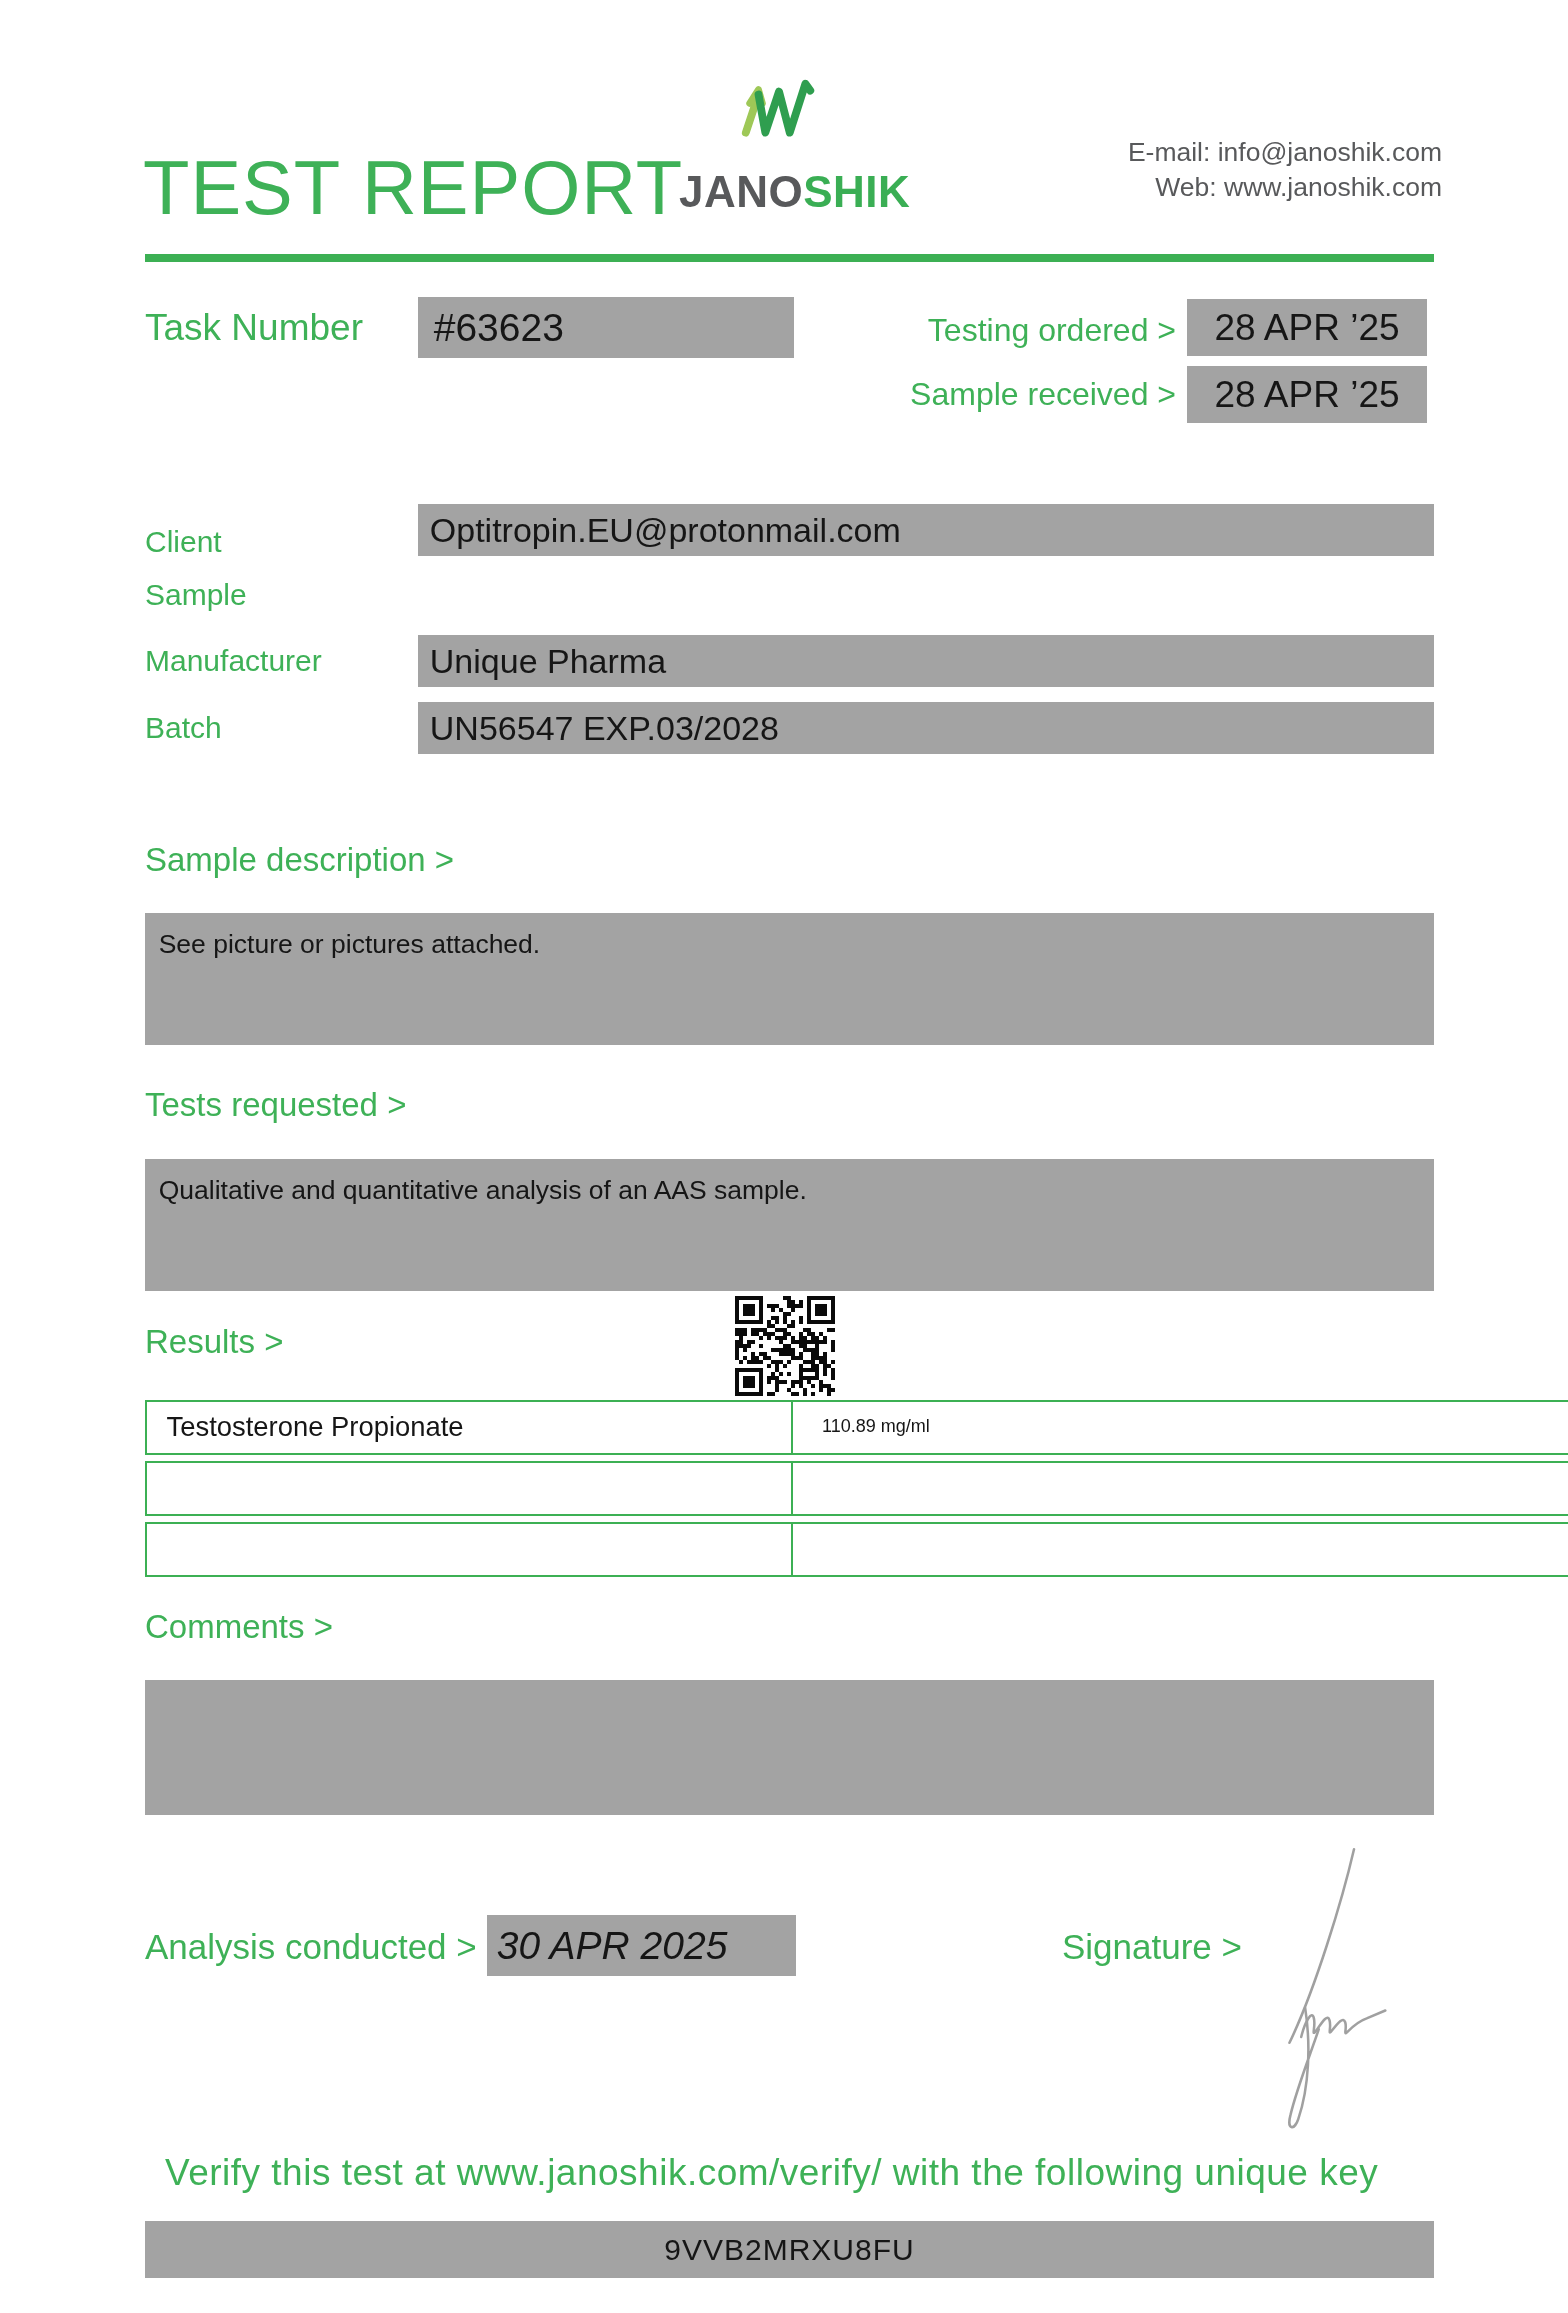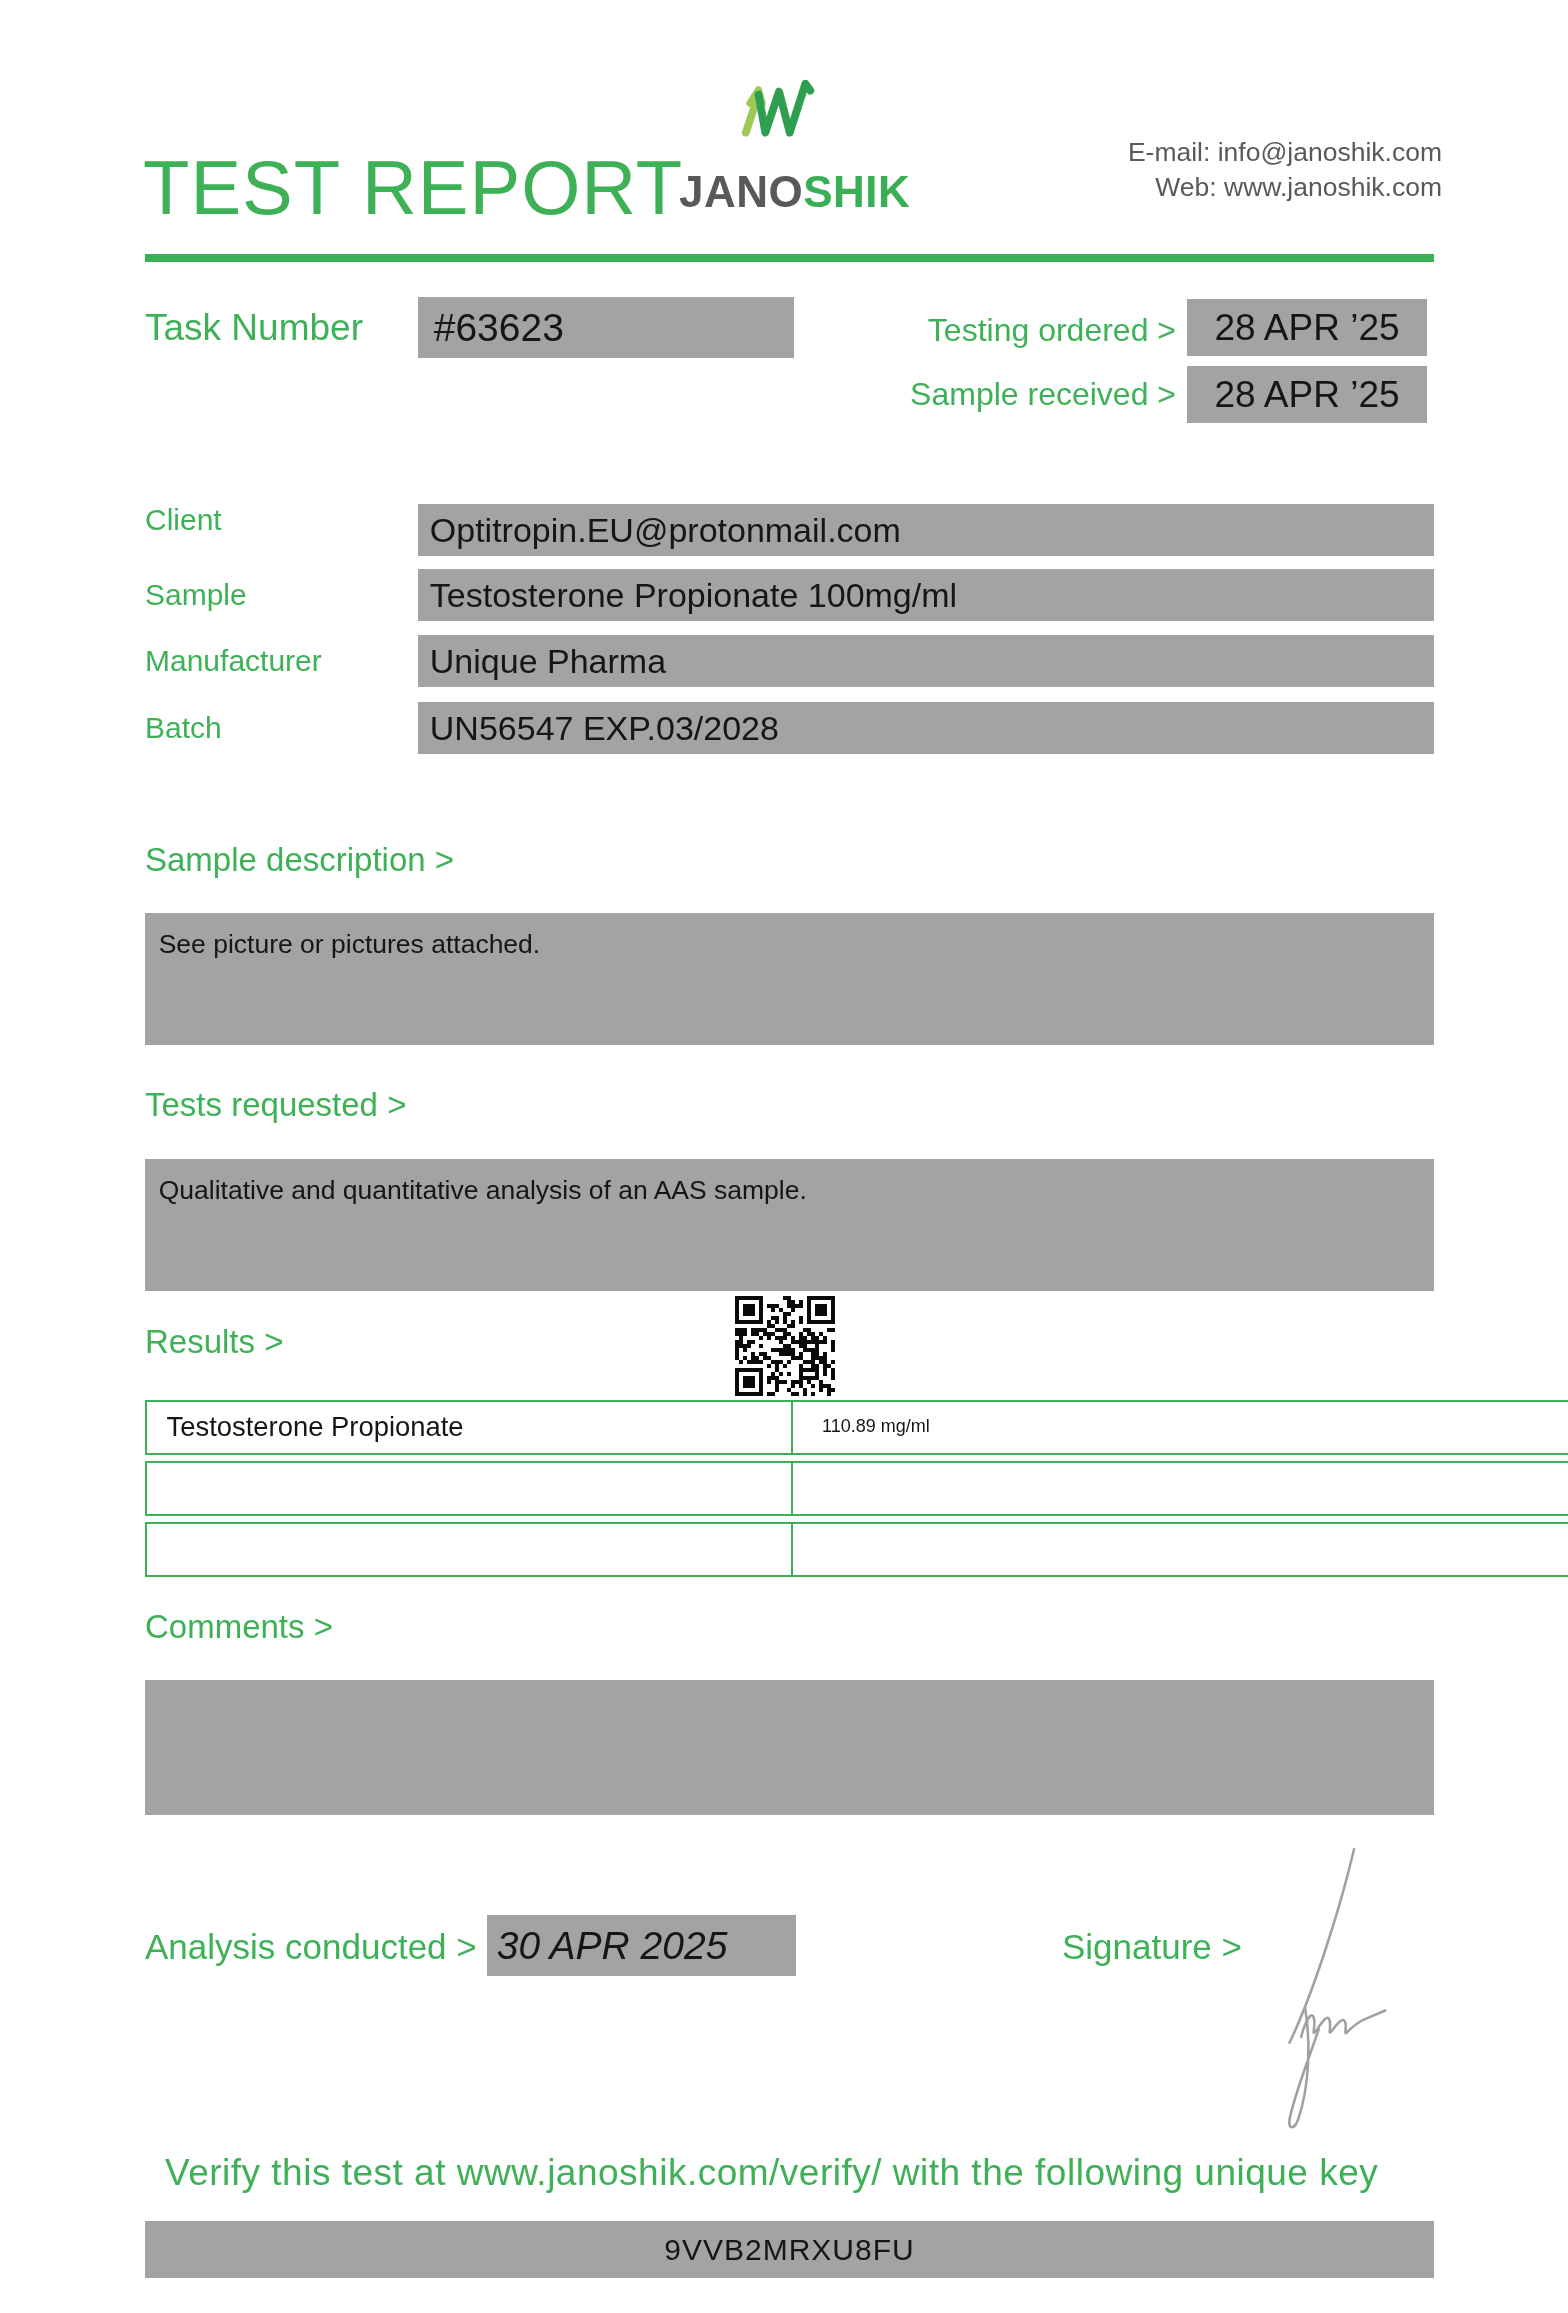--- a/index.html
+++ b/index.html
@@ -77,25 +77,24 @@
   <div class="abs rule"></div>
 
   <div class="abs task-label">Task Number</div>
   <div class="abs task-box graybox">#63623</div>
 
   <div class="abs meta-label ordered-label">Testing ordered  &gt;</div>
   <div class="abs date-box ordered-box graybox">28 APR ’25</div>
   <div class="abs meta-label received-label">Sample received &gt;</div>
   <div class="abs date-box received-box graybox">28 APR ’25</div>
 
-  <div class="abs info-label" style="top:494px">Client</div>
+  <div class="abs info-label" style="top:516px">Client</div>
   <div class="abs info-box graybox" style="top:504px">Optitropin.EU@protonmail.com</div>
 
   <div class="abs info-label" style="top:569px">Sample</div>
-  <div class="abs info-box graybox" style="top:569px">Testosterone Propionate 100mg/ml</div>
 
   <div class="abs info-label" style="top:635px">Manufacturer</div>
   <div class="abs info-box graybox" style="top:635px">Unique Pharma</div>
 
   <div class="abs info-label" style="top:702px">Batch</div>
   <div class="abs info-box graybox" style="top:702px">UN56547 EXP.03/2028</div>
 
   <div class="abs section-heading" style="top:841px">Sample description &gt;</div>
   <div class="abs section-box graybox" style="top:913px; height:132px">
     <span>See picture or pictures attached.</span>

